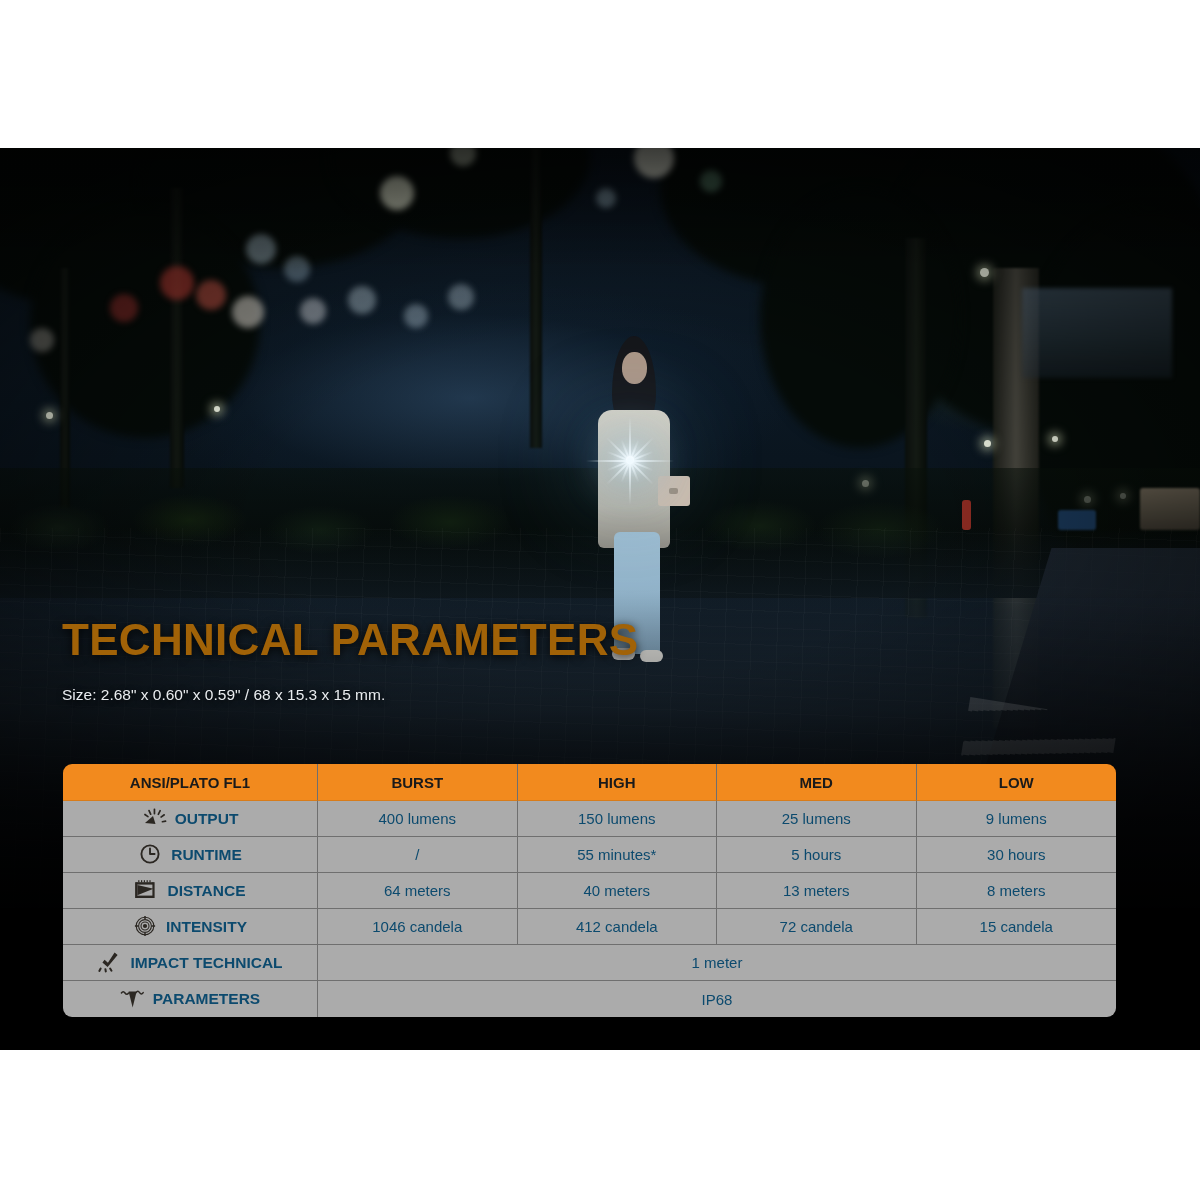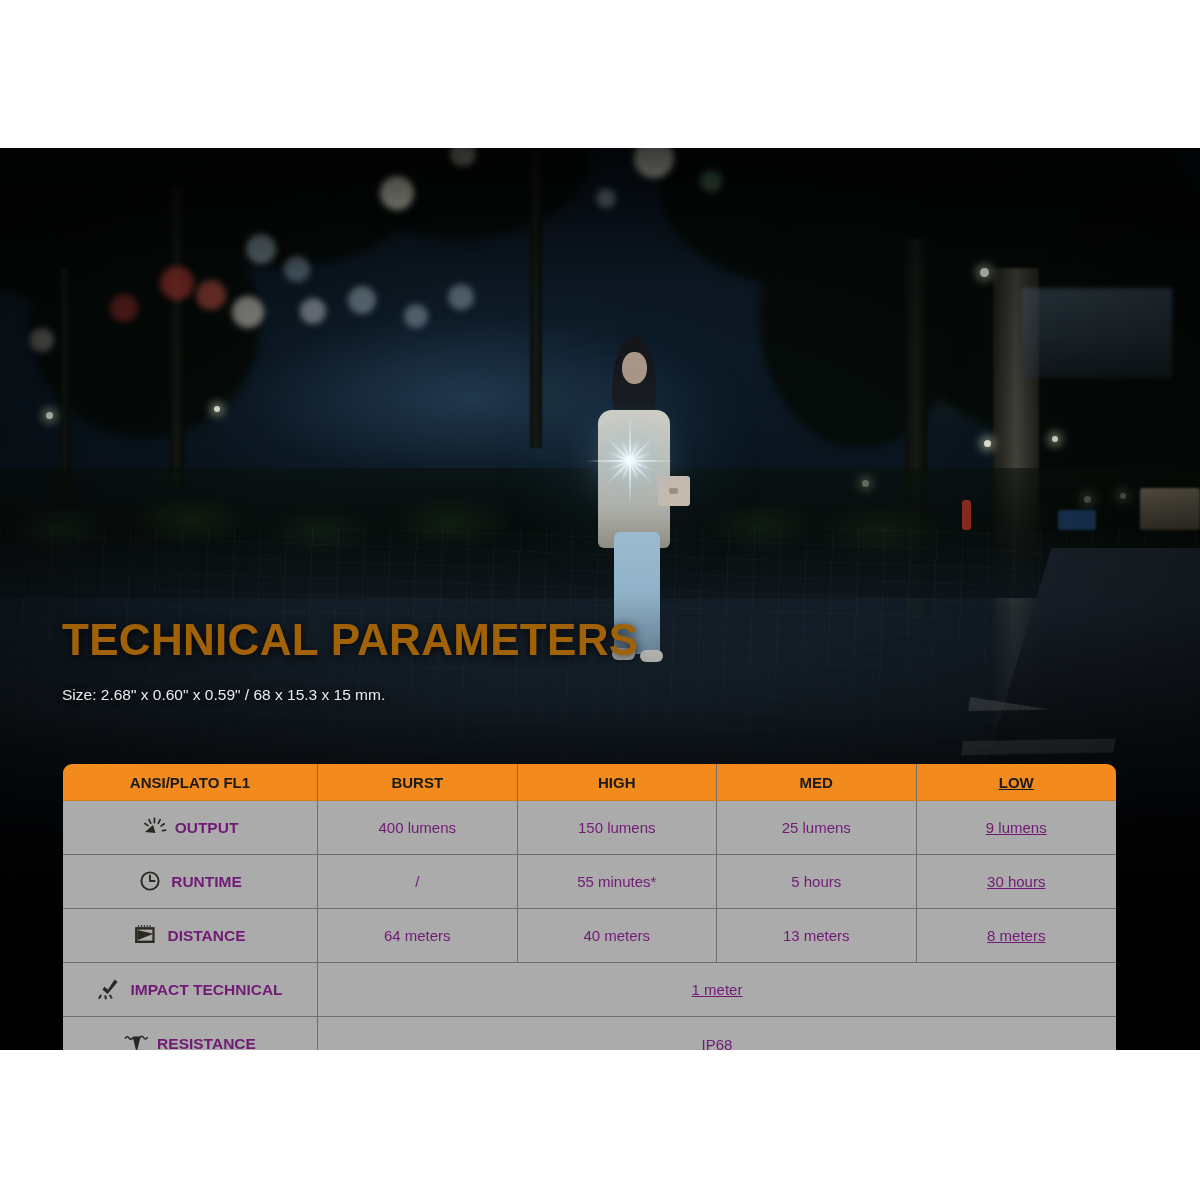--- a/index.html
+++ b/index.html
@@ -117,25 +117,25 @@
   #spec-table{
     position:absolute; left:63px; top:616px; width:1053px;
     border-collapse:separate; border-spacing:0;
     table-layout:fixed;
     border-radius:9px; overflow:hidden;
     font-size:15px;
   }
   #spec-table th, #spec-table td{
     border-right:1px solid #6f6f6f;
     border-bottom:1px solid #6f6f6f;
-    text-align:center; color:#701a75;
-    height:54px; padding:0 4px;
+    text-align:center; color:#0c4a6e;
+    height:36px; padding:0 4px;
     background:#ababab;
   }
-  #spec-table tr th:last-child, #spec-table tr td:last-child{ border-right:none;text-decoration:underline; }
+  #spec-table tr th:last-child, #spec-table tr td:last-child{ border-right:none; }
   #spec-table tr:last-child td{ border-bottom:none; }
   #spec-table thead th{
     background:#f28a1e; font-weight:bold; font-size:15px; color:#1a1a1a;
     height:37px; border-bottom:1px solid #d87c1a;
   }
   th.col-label, td.col-label{ width:255px; }
   .col-val{ width:199.5px; }
   td.label-cell{
     text-align:left; font-weight:bold; font-size:15.5px;
     padding-left:14px; white-space:nowrap;
@@ -309,20 +309,39 @@
                 </g>
               </svg>
             </span><span class="lbl">DISTANCE</span>
           </td>
           <td class="col-val">64 meters</td>
           <td class="col-val">40 meters</td>
           <td class="col-val">13 meters</td>
           <td class="col-val">8 meters</td>
         </tr>
 
+        <tr>
+          <td class="label-cell col-label">
+            <span class="row-icon">
+              <svg width="26" height="22" viewBox="0 0 26 22">
+                <g fill="none" stroke="#2b2722">
+                  <circle cx="12" cy="11" r="8.8" stroke-width="1.1"></circle>
+                  <circle cx="12" cy="11" r="6.4" stroke-width="1.1"></circle>
+                  <circle cx="12" cy="11" r="4.0" stroke-width="1.1"></circle>
+                  <path d="M12 .9 V4.2 M12 17.8 V21.1 M1.9 11 H5.2 M18.8 11 H22.1" stroke-width="1.5"></path>
+                </g>
+                <circle cx="12" cy="11" r="2.1" fill="#2b2722"></circle>
+              </svg>
+            </span><span class="lbl">INTENSITY</span>
+          </td>
+          <td class="col-val">1046 candela</td>
+          <td class="col-val">412 candela</td>
+          <td class="col-val">72 candela</td>
+          <td class="col-val">15 candela</td>
+        </tr>
 
         <tr>
           <td class="label-cell col-label">
             <span class="row-icon">
               <svg width="26" height="22" viewBox="0 0 26 22">
                 <g fill="#2b2722">
                   <path d="M17.6 1.6 L20.6 4.0 L10.6 16.0 L5.4 11.4 L7.6 8.8 L10.9 11.7 Z"></path>
                   <rect x="2.0" y="16.4" width="2.0" height="4.6" rx=".9" transform="rotate(28 3 18.7)"></rect>
                   <rect x="7.6" y="17.2" width="2.0" height="4.2" rx=".9" transform="rotate(-10 8.6 19.3)"></rect>
                   <rect x="12.8" y="16.4" width="2.0" height="4.4" rx=".9" transform="rotate(-32 13.8 18.6)"></rect>
@@ -336,21 +355,21 @@
         <tr>
           <td class="label-cell col-label">
             <span class="row-icon">
               <svg width="26" height="22" viewBox="0 0 26 22">
                 <g fill="none" stroke="#2b2722" stroke-width="1.5" stroke-linecap="round">
                   <path d="M1.4 6.0 q1.8 -2.6 3.6 0 q1.8 2.6 3.6 0"></path>
                   <path d="M16.0 5.6 q1.8 -2.6 3.6 0 q1.8 2.6 3.6 0"></path>
                 </g>
                 <path d="M8.6 4.4 H16.6 L12.6 20.6 Z" fill="#2b2722"></path>
               </svg>
-            </span><span class="lbl">RESISTANCE</span>
+            </span><span class="lbl">PARAMETERS</span>
           </td>
           <td class="merged" colspan="4">IP68</td>
         </tr>
       </tbody>
     </table>
 
   </div>
 </div>
 
 </body></html>

